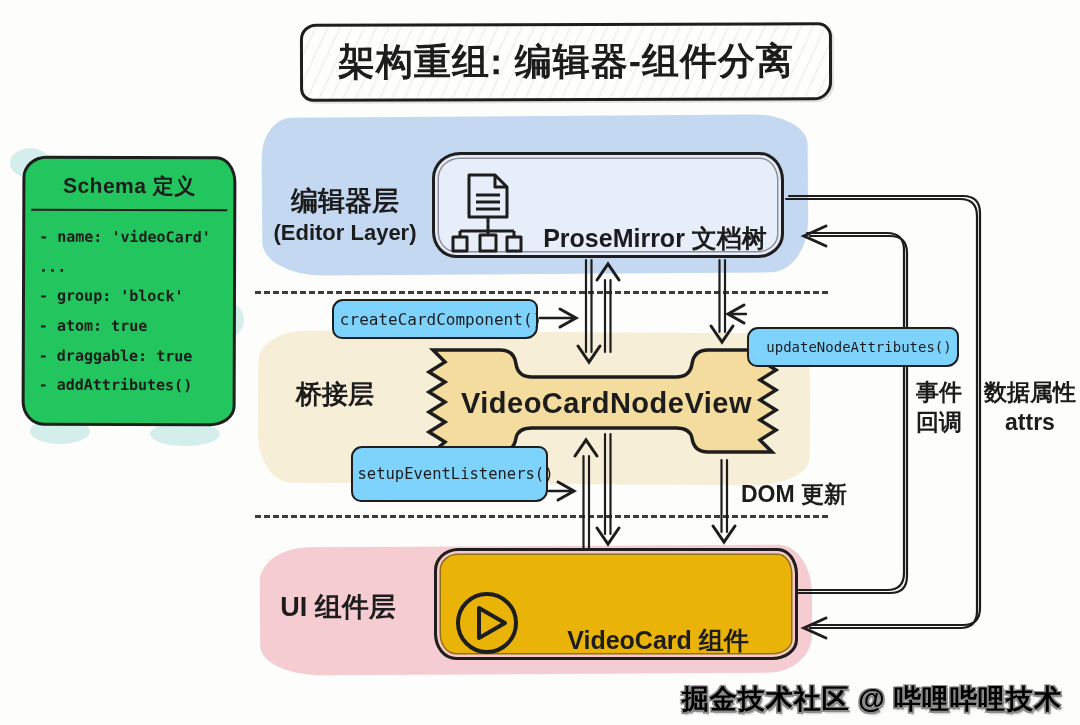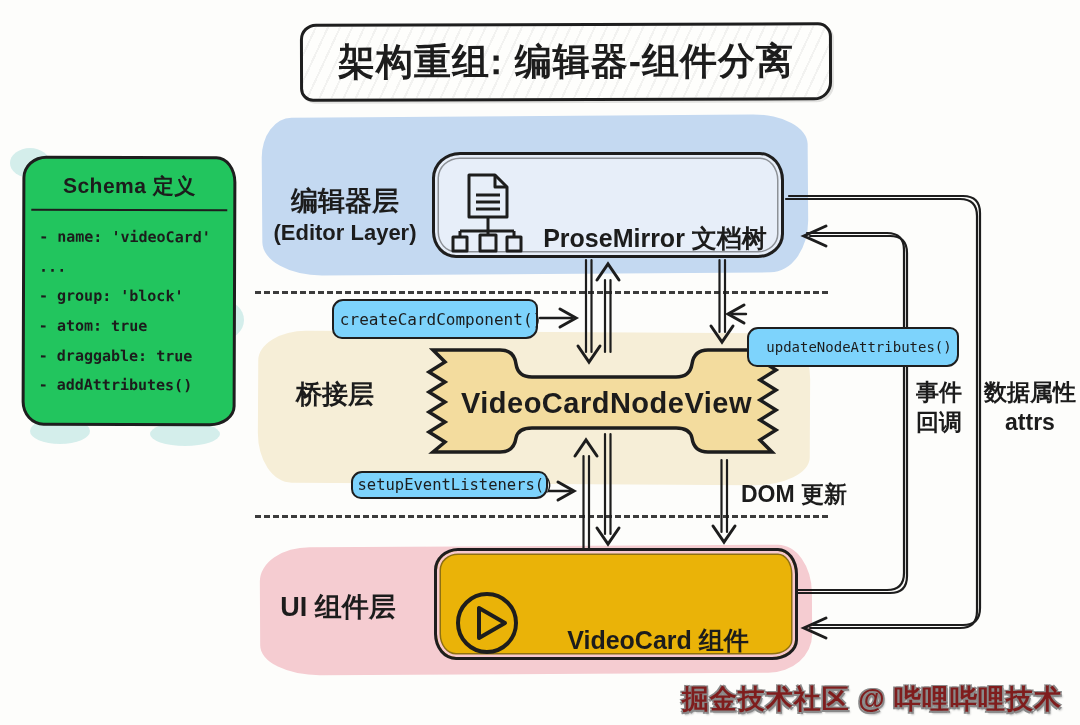--- a/index.html
+++ b/index.html
@@ -96,41 +96,41 @@
   
   .call-pill{
     z-index:2;background:#7dd3fc;border:2.5px solid #1e1e1e;
     border-radius:11px 9px 12px 10px;box-sizing:border-box;
     display:flex;align-items:center;justify-content:center;
     font-family:"DejaVu Sans Mono","Liberation Mono",monospace;
     font-weight:400;white-space:nowrap;padding-left:12px;
   }
   .pill-create{left:332px;top:299px;width:206px;height:40px;font-size:16px;}
   .pill-update{left:747px;top:295px;width:212px;height:40px;font-size:14px;margin-top:32px;}
-  .pill-setup{left:351px;top:471px;width:197px;height:28px;font-size:15.5px;}
+  .pill-setup{left:351px;top:446px;width:197px;height:56px;font-size:15.5px;}
 
   
   .dash-line{
     left:255px;width:573px;height:0;border-top:3px dashed #3c3c3c;z-index:1;
   }
   .dash-1{top:291px;}
   .dash-2{top:515px;}
 
   
   .flow-label{z-index:2;font-weight:700;font-size:23px;line-height:1.3;}
   .lbl-dom{left:741px;top:480px;white-space:nowrap;}
   .lbl-eventcb{left:906px;top:378px;width:66px;text-align:center;}
   .lbl-attrs{left:980px;top:378px;width:100px;text-align:center;}
 
   
   #wires{left:0;top:0;z-index:1;pointer-events:none;}
 
   
   .watermark{
-    right:18px;bottom:8px;z-index:3;font-size:27px;font-weight:700;color:#7f1d1d;
+    right:18px;bottom:8px;z-index:3;font-size:27px;font-weight:700;color:#000000;
     letter-spacing:1px;white-space:nowrap;
     text-shadow:-1.5px -1.5px 0 #8a8a8a, 1.5px -1.5px 0 #8a8a8a,
                 -1.5px 1.5px 0 #8a8a8a, 1.5px 1.5px 0 #8a8a8a, 2px 3px 2px #bbb;
   }
 </style>
 </head>
 <body>
 
 <div id="stage">
 

